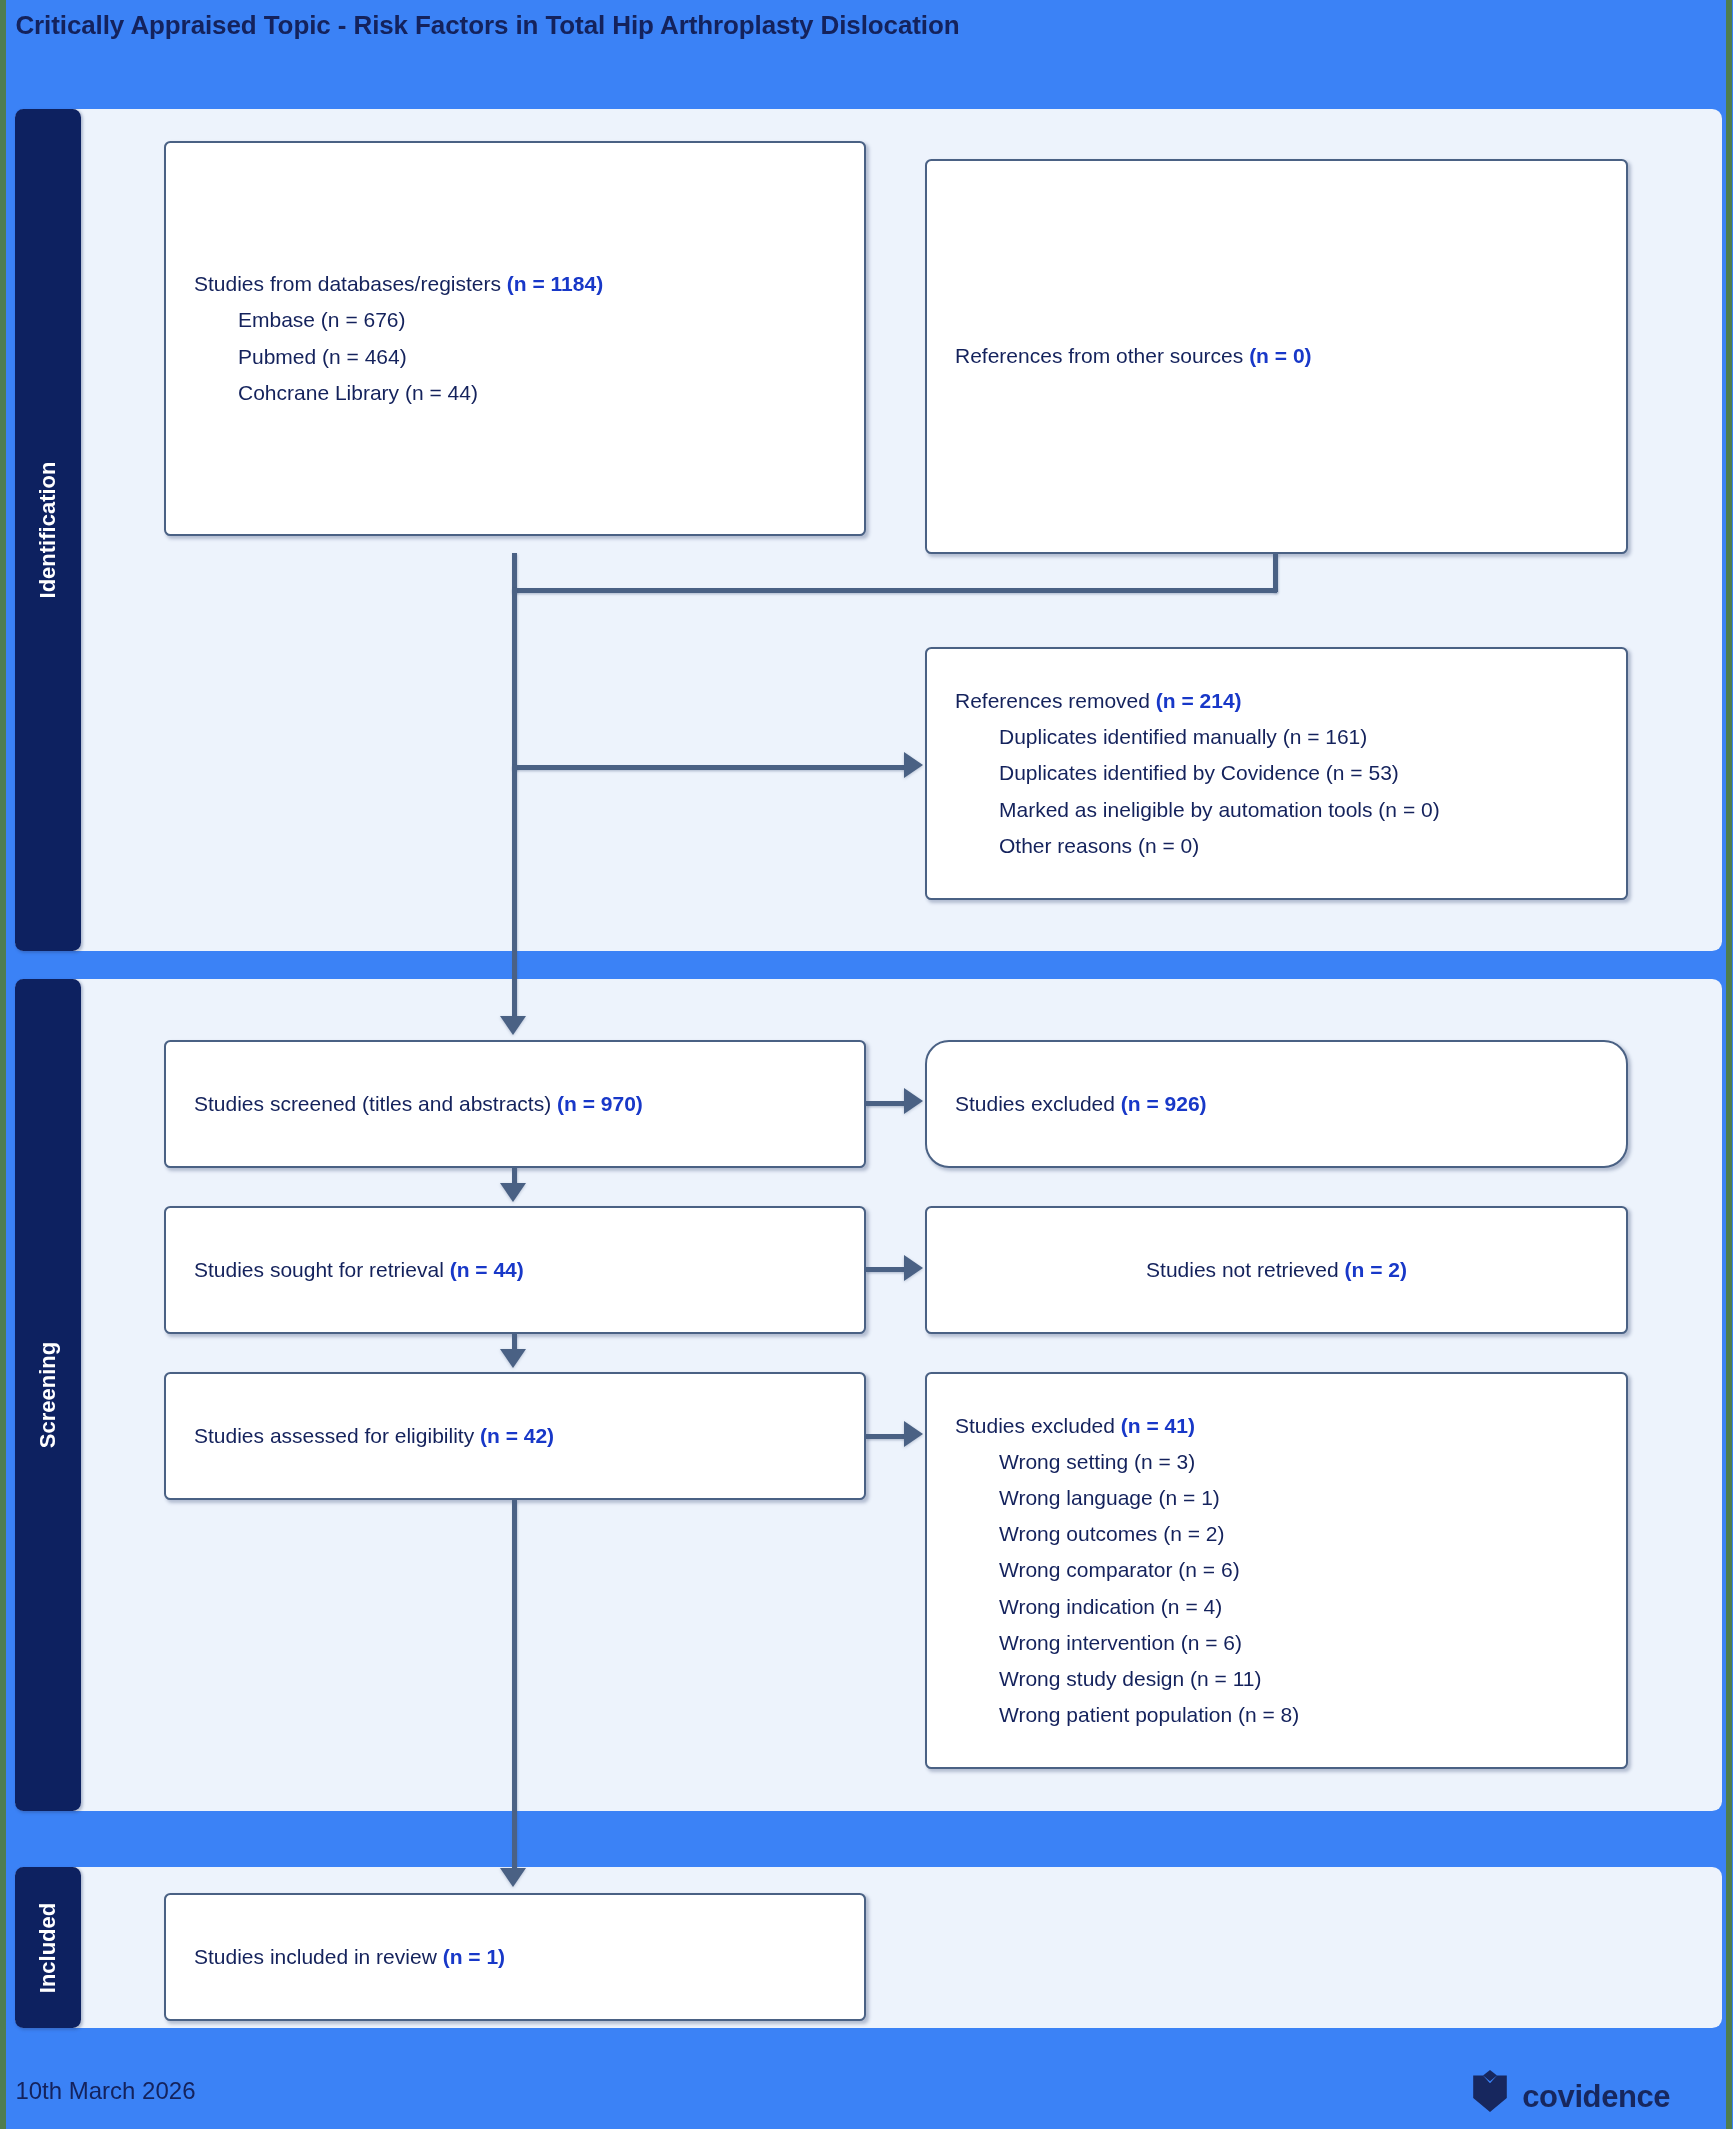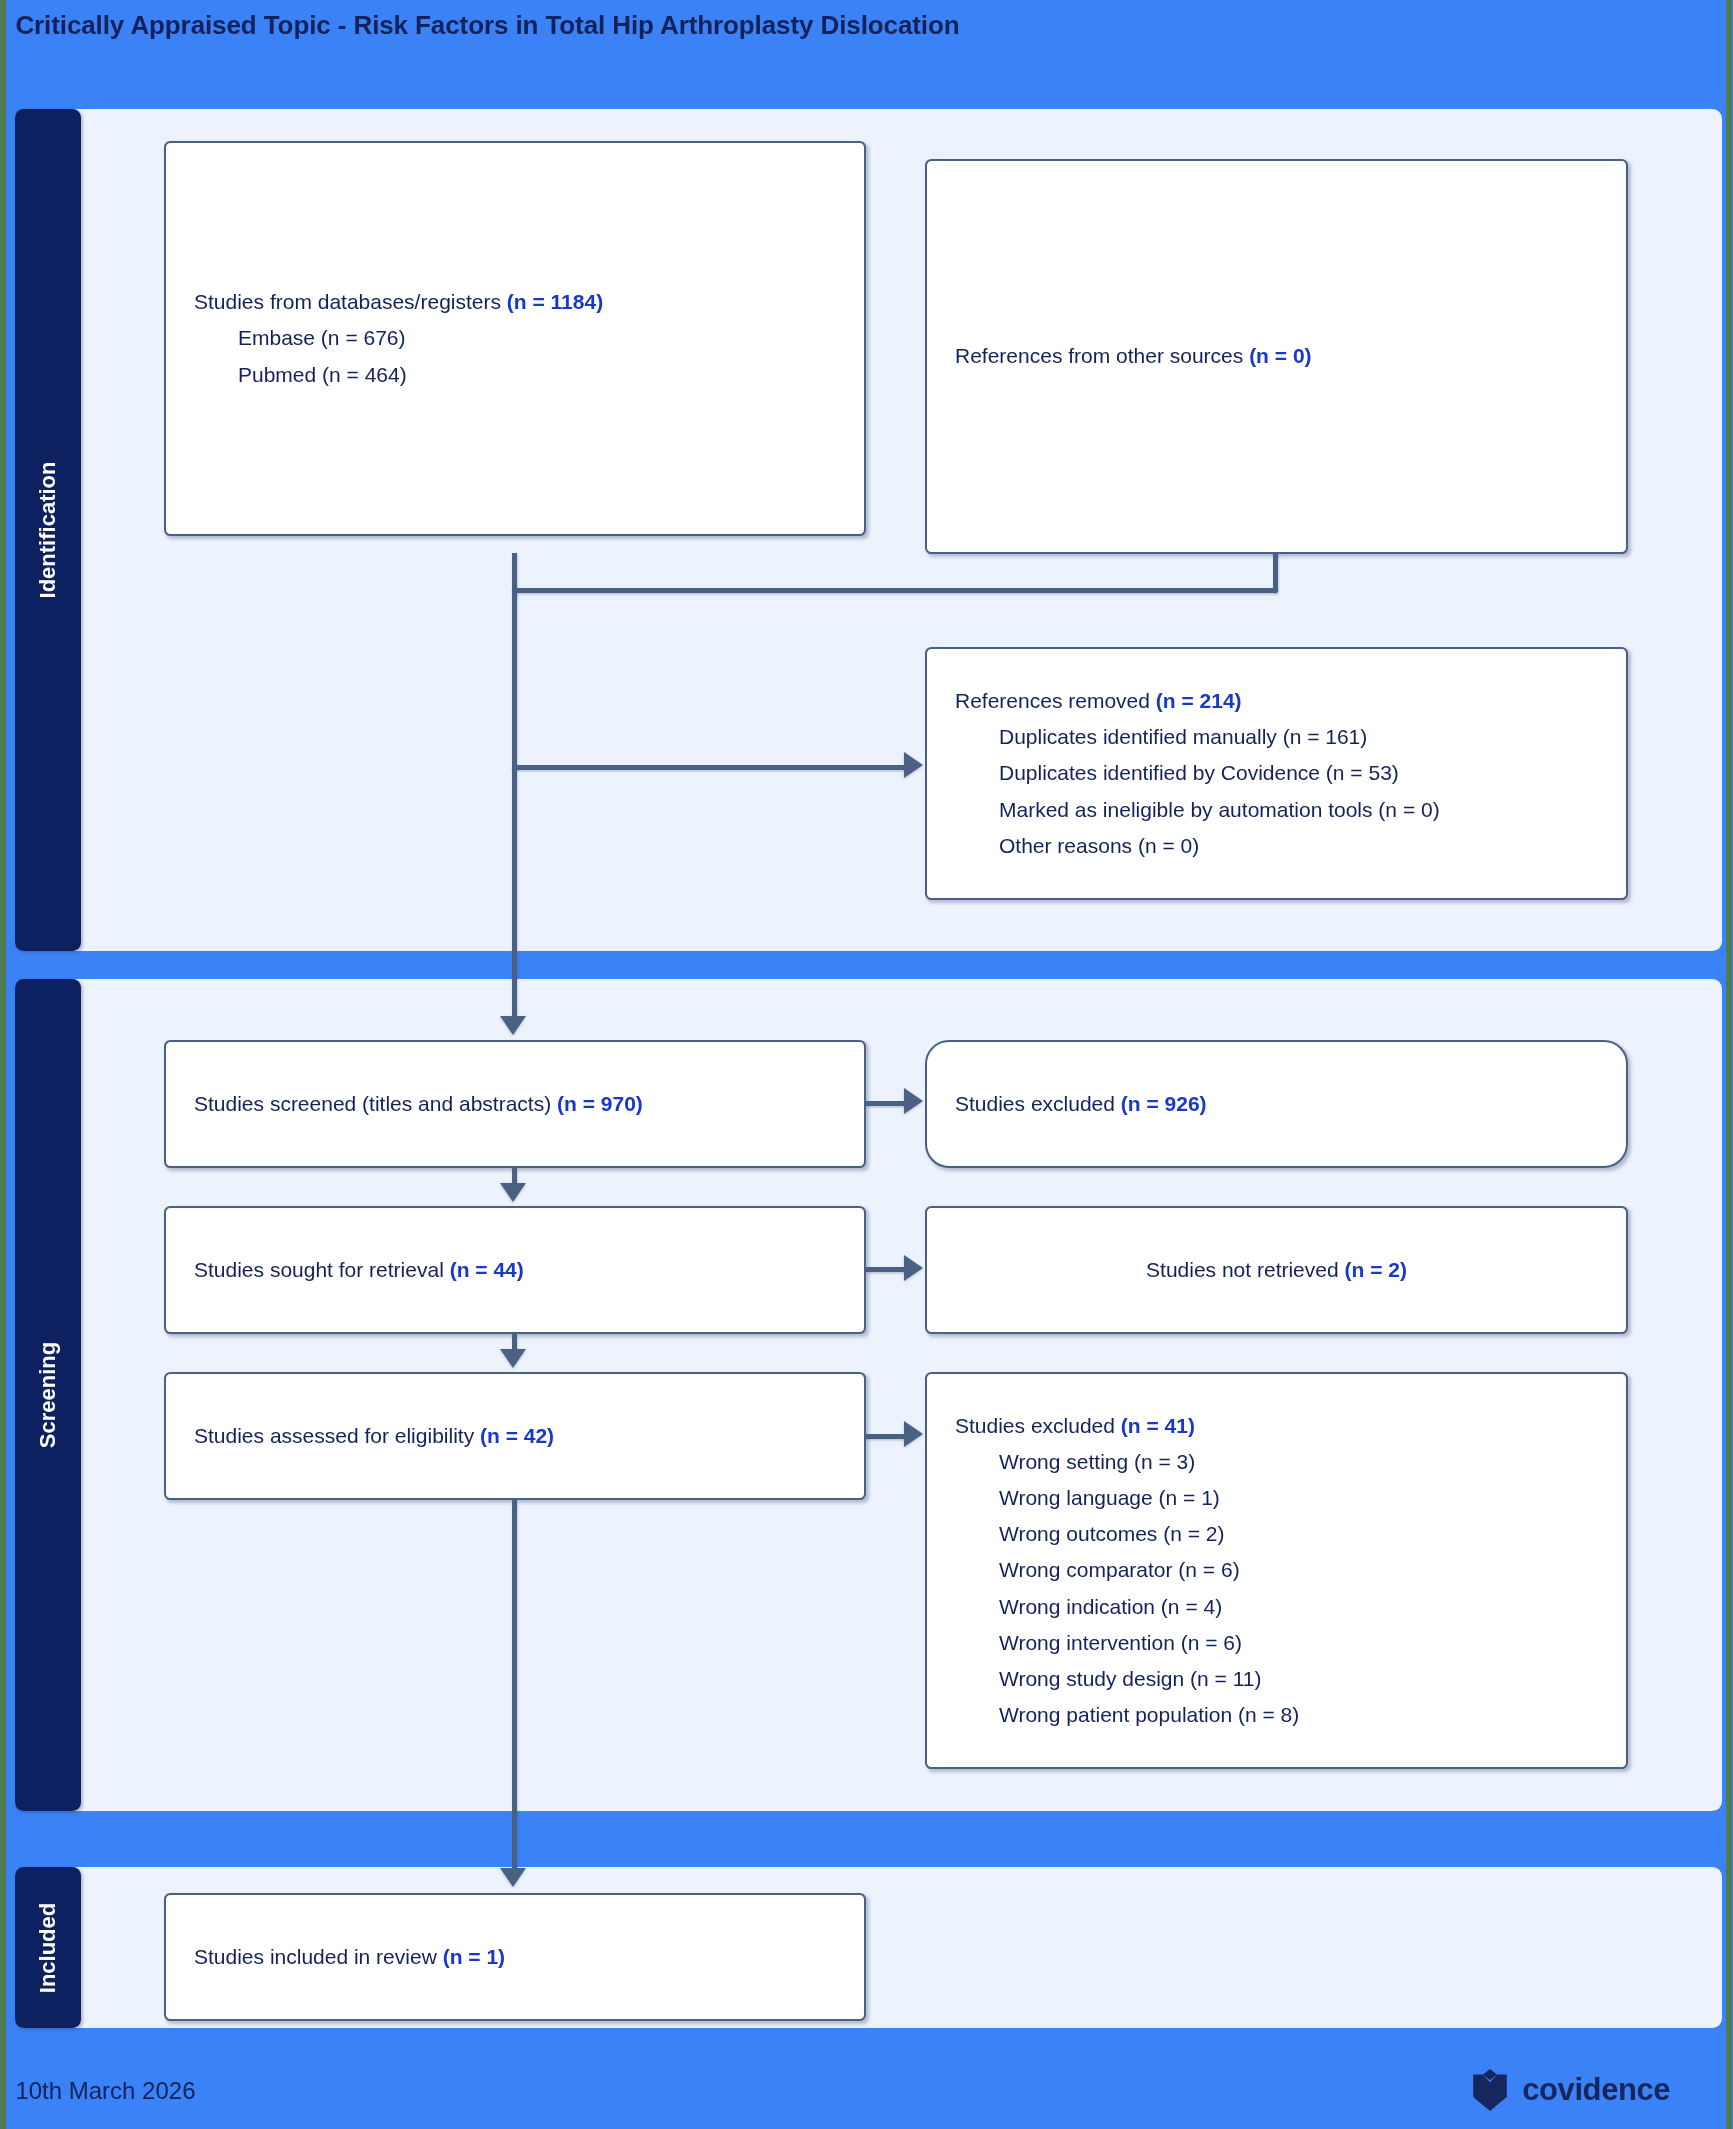--- a/index.html
+++ b/index.html
@@ -176,21 +176,21 @@
     white-space: nowrap;
     text-align: center;
   }
 
   #footer-logo {
     position: absolute;
     left: 1469px;
     top: 2067px;
     height: 45px;
     display: flex;
-    align-items: center;
+    align-items: flex-end;
     gap: 11.2px;
   }
   #footer-logo .mark {
     width: 42px;
     height: 42px;
     position: relative;
     flex: 0 0 auto;
   }
   #footer-logo .wordmark {
     font-size: 31px;
@@ -223,20 +223,21 @@
   <div class="phase-label included">
     <span>Included</span>
   </div>
 
   <div class="fbox" id="box-databases">
     <div class="line">
       <span>Studies from databases/registers </span><span class="hl">(n = 1184)</span>
     </div>
     <div class="line sub">Embase (n = 676)</div>
     <div class="line sub">Pubmed (n = 464)</div>
+    <div class="line sub">Cohcrane Library (n = 44)</div>
   </div>
 
   <div class="fbox" id="box-othersource">
     <div class="line">
       <span>References from other sources </span><span class="hl">(n = 0)</span>
     </div>
   </div>
 
   <div class="fbox" id="box-removed">
     <div class="line">

